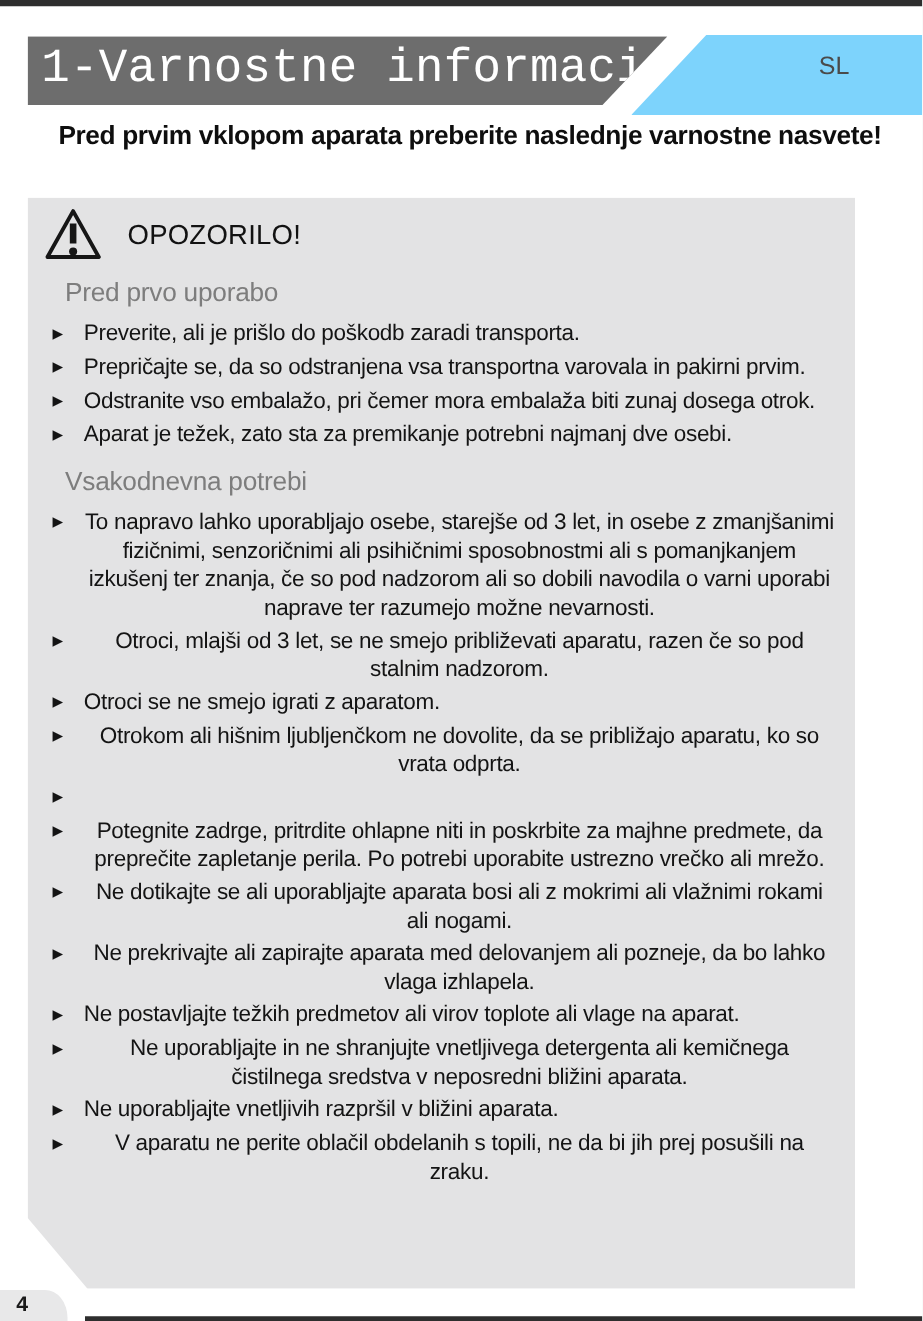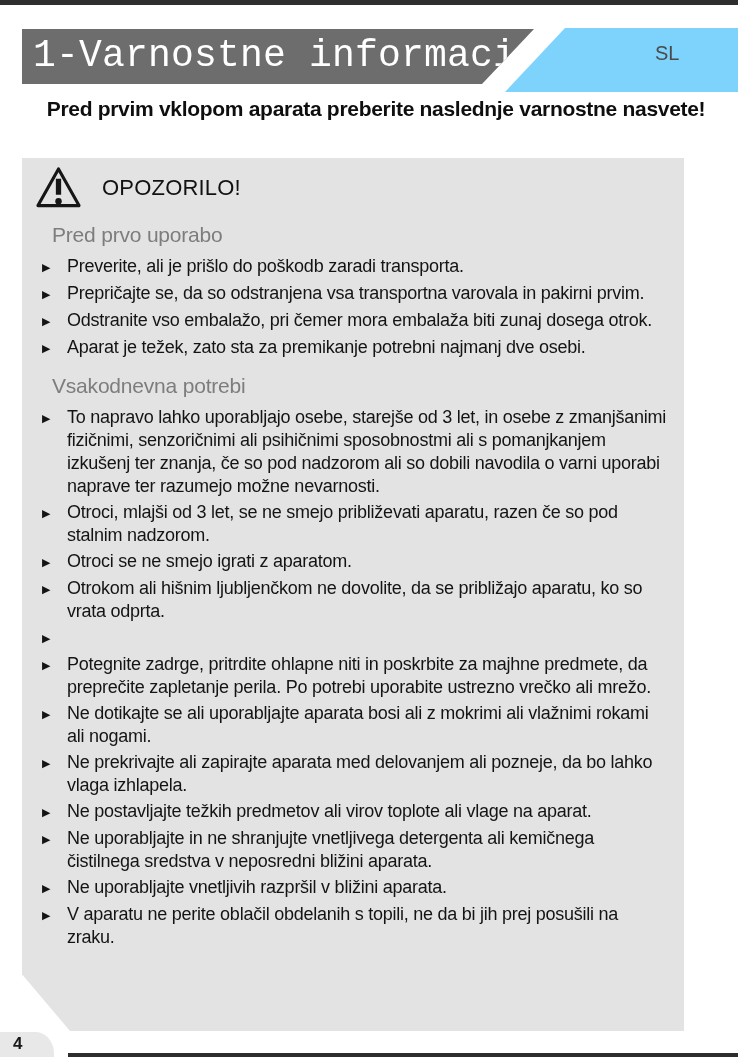--- a/index.html
+++ b/index.html
@@ -55,21 +55,21 @@
     font-size: 21px; color: #7d7d7d; letter-spacing: -0.2px;
     margin: 14px 14px 8px 30px;
   }
   ul.bullets { list-style: none; margin: 0; padding: 0 16px 0 20px; }
   ul.bullets li { display: flex; gap: 13px; margin-bottom: 3px; }
   .marker {
     flex: none; width: 12px; font-size: 11px; line-height: 23px;
     padding-top: 1px; color: #141414;
   }
   .btext {
-    font-size: 18px; line-height: 23px; letter-spacing: -0.25px; color: #141414;
+    font-size: 18px; line-height: 23px; letter-spacing: -0.25px; color: #141414; text-align: center;
   }
   .page-tab {
     position: absolute; left: 0; bottom: 0; width: 54px; height: 25px;
     background: #e8e8e9; border-top-right-radius: 18px 22px;
   }
   .page-tab .page-num {
     display: block; margin-left: 13px;
     font-size: 17px; line-height: 24px; font-weight: bold; color: #1a1a1a;
   }
   .bottom-bar {

